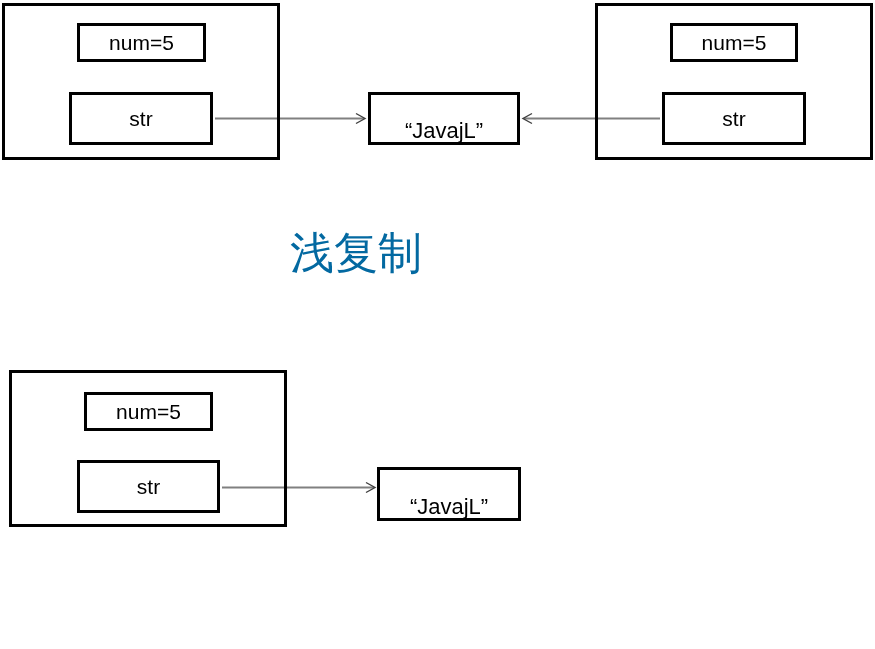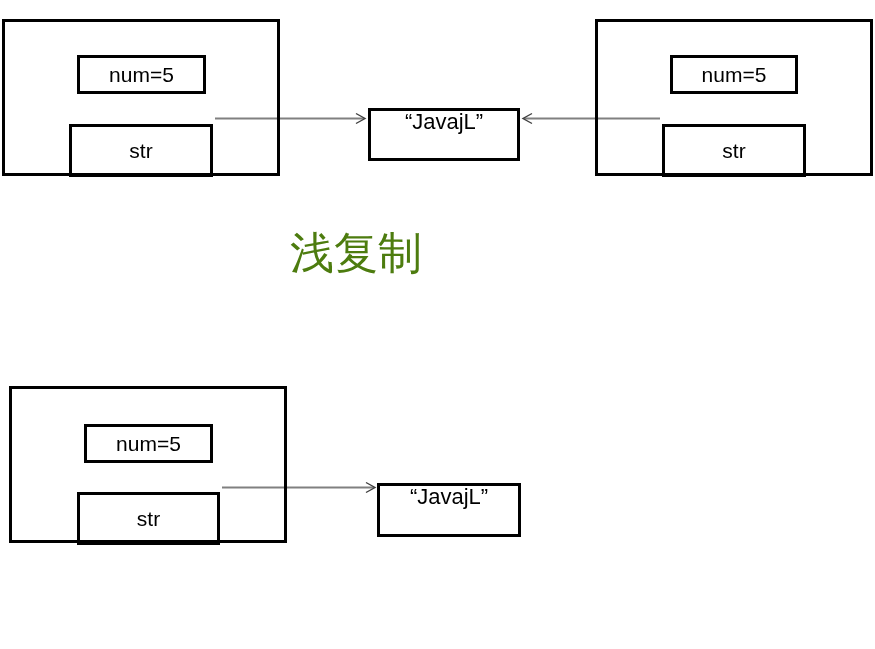--- a/index.html
+++ b/index.html
@@ -23,44 +23,43 @@
     width: 875px;
     height: 649px;
     z-index: 0;
   }
   .box {
     position: absolute;
     box-sizing: border-box;
     border: 3px solid #000000;
     background: transparent;
     z-index: 1;
-    margin-top: 16px;
   }
   .field-box {
     display: flex;
     align-items: center;
     justify-content: center;
     font-size: 21px;
     line-height: 1;
   }
   .string-box {
     display: flex;
-    align-items: flex-start;
+    align-items: flex-end;
     justify-content: center;
     font-size: 22px;
     line-height: 1;
   }
   .caption {
     position: absolute;
     transform: translateX(-50%);
     font-family: "DejaVu Serif", "Liberation Serif", serif;
     font-size: 44px;
     line-height: 1.1;
     white-space: nowrap;
-    color: #4d7c0f;
+    color: #0369a1;
     z-index: 1;
   }
 </style>
 </head>
 <body>
 
 <div class="canvas">
 
   <svg class="arrow-layer" width="875" height="649" viewBox="0 0 875 649">
     <g>

